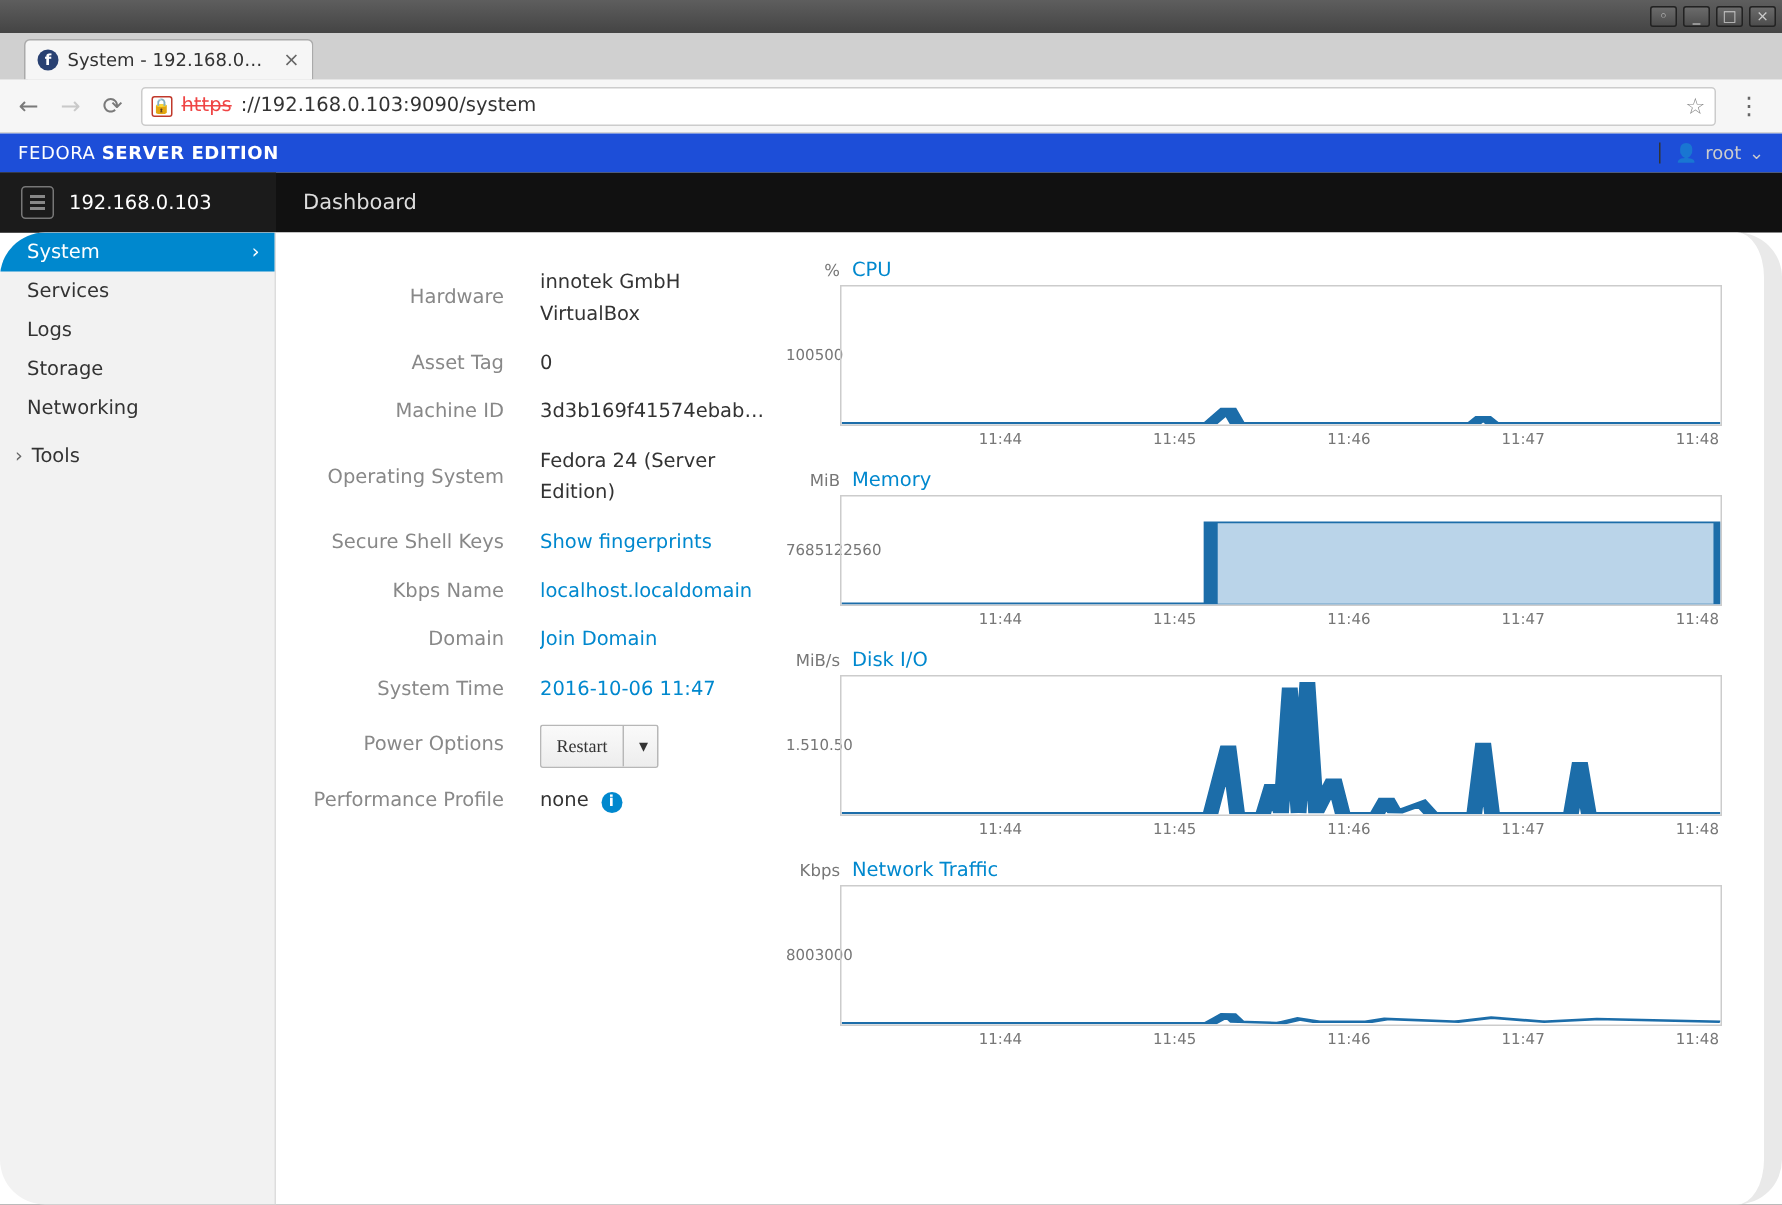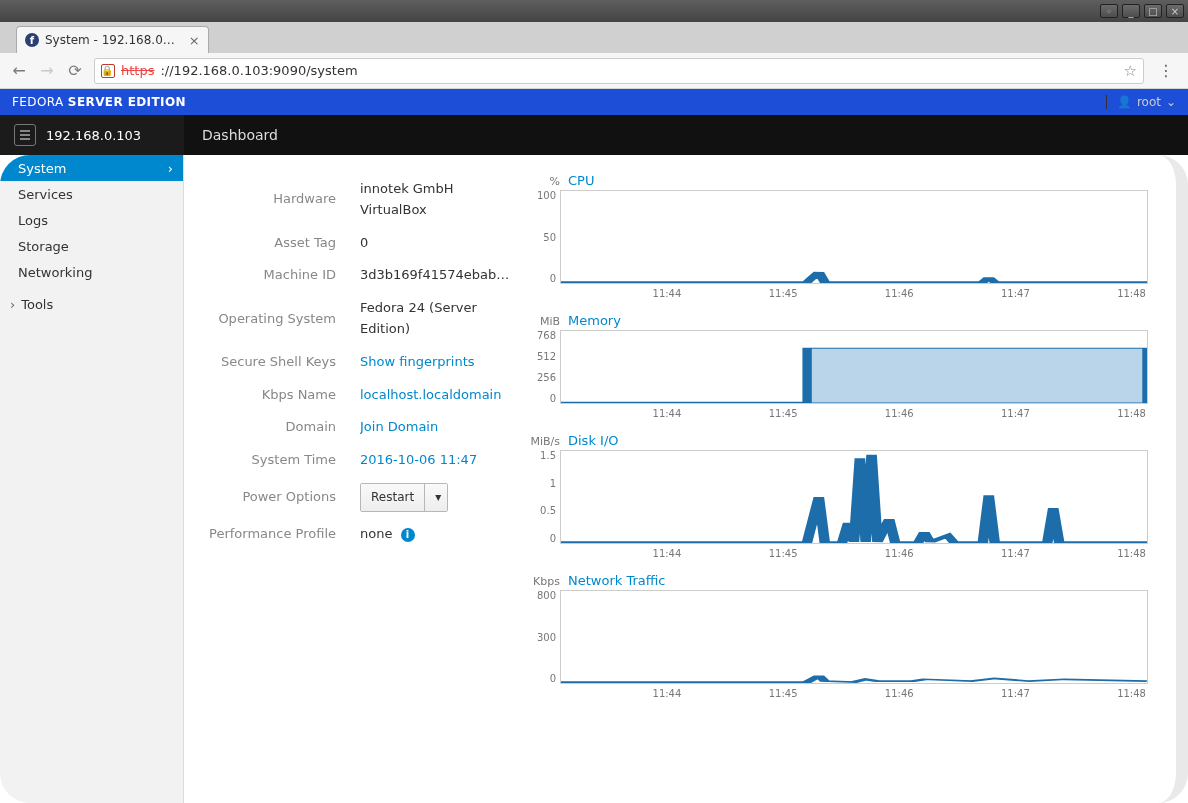--- a/index.html
+++ b/index.html
@@ -49,32 +49,32 @@
 
   
   .infocol{width:340px;flex:none;}
   .inforow{display:flex;align-items:center;margin:0;padding:6px 0;gap:16px;}
   .inforow .lbl{width:160px;text-align:right;color:#888;font-size:13px;padding-right:8px;line-height:1.6;}
   .inforow .val{flex:1;font-size:13px;color:#333;line-height:1.6;white-space:nowrap;overflow:hidden;text-overflow:ellipsis;max-width:150px;}
   .inforow .val.link{color:#0088ce;cursor:pointer;}
   .inforow .val.wrap{white-space:normal;}
 
   .btn-grp{display:inline-flex;border:1px solid #b7b7b7;border-radius:2px;overflow:hidden;}
-  .btn-grp .b{padding:4px 10px;background:linear-gradient(#fafafa,#ededed);font-size:12px;border-right:1px solid #b7b7b7;}
+  .btn-grp .b{padding:4px 10px;background:linear-gradient(#fafafa,#ededed);font-size:12px;border-right:1px solid #b7b7b7;font-family:Liberation Serif, serif;}
   .btn-grp .b:last-child{border-right:none;width:22px;text-align:center;}
   .info-icon{display:inline-flex;width:14px;height:14px;border-radius:50%;background:#0088ce;color:#fff;align-items:center;justify-content:center;font-size:10px;font-weight:bold;margin-left:4px;}
 
   
   .chartcol{flex:1;min-width:0;}
   .chart{margin-bottom:14px;}
   .chart-head{display:flex;align-items:baseline;gap:8px;font-size:12px;margin-bottom:2px;}
   .chart-head .unit{width:36px;text-align:right;color:#777;font-size:11px;}
   .chart-head .title{color:#0088ce;font-size:13px;}
   .plot{display:flex;}
-  .yaxis{width:36px;display:flex;flex-direction:column;justify-content:space-between;align-items:flex-end;padding-right:4px;font-size:10px;color:#777;}
+  .yaxis{width:36px;display:flex;flex-direction:row;justify-content:space-between;align-items:center;padding-right:4px;font-size:10px;color:#777;}
   .plotarea{flex:1;border:1px solid #ccc;position:relative;overflow:hidden;}
   .xaxis{display:flex;margin-left:36px;justify-content:space-between;font-size:10px;color:#777;padding:4px 2px 0 2px;}
   svg.graph{position:absolute;inset:0;width:100%;height:100%;}
   .dline{fill:none;stroke:#1c6da9;stroke-width:1.8;}
   .dfill{fill:rgba(57,133,193,0.35);stroke:#1c6da9;stroke-width:1.6;}
 </style>
 </head>
 <body>
 
 <div class="os-window">

